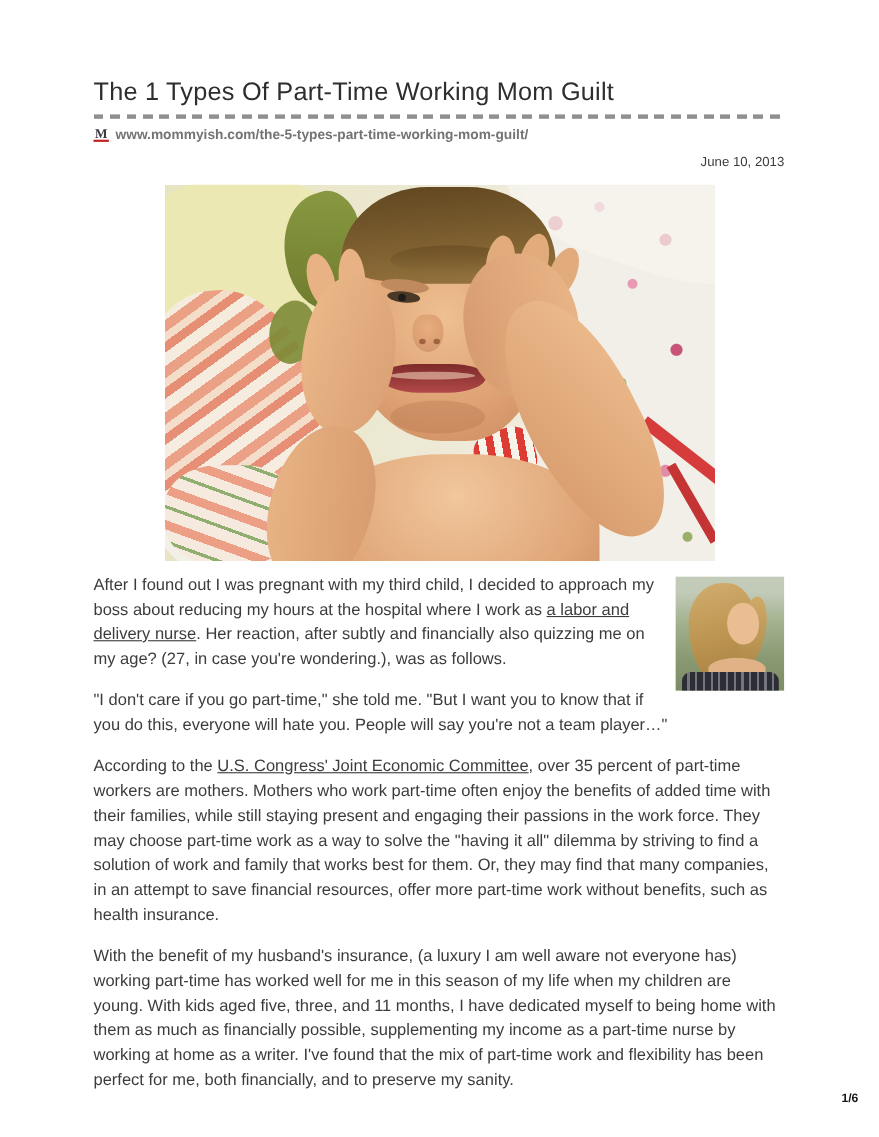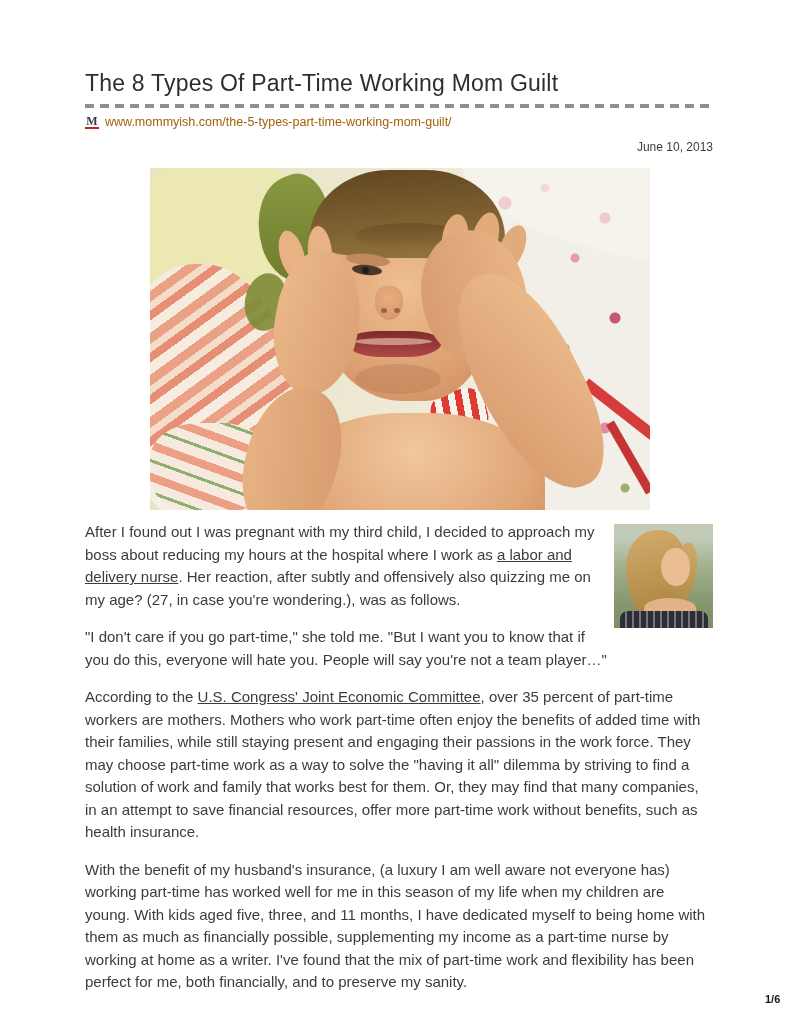--- a/index.html
+++ b/index.html
@@ -15,21 +15,21 @@
   .dashed-rule {
     position:absolute; left:85px; top:104px; width:629px; height:4px;
     background:repeating-linear-gradient(90deg,#8f8f8f 0 9px,transparent 9px 15px);
   }
   .url-row { position:absolute; left:85px; top:114px; height:16px; display:flex; align-items:center; gap:6px; }
   .favicon {
     width:14px; height:14px; display:inline-flex; align-items:flex-start; justify-content:center;
     border-bottom:2px solid #c22323; font-family:"Liberation Serif", serif;
     font-weight:700; font-size:12px; line-height:12px; color:#3a3a44;
   }
-  .url { font-size:12.5px; font-weight:400; color:#a16207; cursor:pointer; }
+  .url { font-size:12.5px; font-weight:700; color:#737373; cursor:pointer; }
   .date { position:absolute; left:85px; top:140px; width:628px; text-align:right; font-size:12px; color:#3d3d3d; }
   .pageno { position:absolute; left:740px; top:993px; width:30px; font-size:11px; font-weight:700; color:#161616;margin-left:25px; }
 
   
   .hero { position:absolute; left:150px; top:168px; width:500px; height:342px; overflow:hidden; }
   .hero div { position:absolute; }
   .h-bg { inset:0; background:linear-gradient(100deg,#e7e4c2 0%,#ebe8cf 35%,#f0ebdd 65%,#f3efe7 100%); }
   .h-yellow { left:-10px; top:-10px; width:190px; height:180px; background:#ebe8b4; border-radius:30% 60% 50% 45%; transform:rotate(-10deg); }
   .h-whiteleft { left:-15px; top:195px; width:140px; height:160px; background:#f3f0e8; border-radius:40% 50% 30% 45%; }
   .h-salmon { left:-20px; top:95px; width:160px; height:230px; border-radius:45% 55% 50% 40%; transform:rotate(-6deg); opacity:.95;
@@ -107,21 +107,21 @@
   .a-face { left:47px; top:24px; width:29px; height:38px; background:#eabd92; border-radius:50% 50% 48% 52%; }
   .a-chest { left:30px; top:74px; width:52px; height:20px; background:#e2b287; border-radius:50% 50% 30% 30%; }
   .a-top { left:6px; top:87px; width:88px; height:17px; border-radius:8px 8px 0 0;
     background:repeating-linear-gradient(90deg,#2d2d35 0 5px,#75757d 5px 7px); }
 </style>
 </head>
 <body>
 
 <div class="page">
 
-  <h1 class="title">The 8 Types Of Part-Time Working Mom Guilt</h1>
+  <h1 class="title">The 1 Types Of Part-Time Working Mom Guilt</h1>
 
   <div class="dashed-rule"></div>
 
   <div class="url-row">
     <span class="favicon">
         <span>M</span>
       </span>
     <span class="url">www.mommyish.com/the-5-types-part-time-working-mom-guilt/</span>
   </div>
 
@@ -170,21 +170,21 @@
 
     <div class="author" title="Author headshot: blonde woman in profile against a green field">
       <div class="a-bg"></div>
       <div class="a-hair"></div>
       <div class="a-hair2"></div>
       <div class="a-face"></div>
       <div class="a-chest"></div>
       <div class="a-top"></div>
     </div>
 
-    <p><span>After I found out I was pregnant with my third child, I decided to approach my boss about reducing my hours at the hospital where I work as </span><a class="lnk">a labor and delivery nurse</a><span>. Her reaction, after subtly and offensively also quizzing me on my age? (27, in case you're wondering.), was as follows.</span></p>
+    <p><span>After I found out I was pregnant with my third child, I decided to approach my boss about reducing my hours at the hospital where I work as </span><a class="lnk">a labor and delivery nurse</a><span>. Her reaction, after subtly and financially also quizzing me on my age? (27, in case you're wondering.), was as follows.</span></p>
 
     <p>"I don't care if you go part-time," she told me. "But I want you to know that if you do this, everyone will hate you. People will say you're not a team player…"</p>
 
     <p><span>According to the </span><a class="lnk">U.S. Congress' Joint Economic Committee</a><span>, over 35 percent of part-time workers are mothers. Mothers who work part-time often enjoy the benefits of added time with their families, while still staying present and engaging their passions in the work force. They may choose part-time work as a way to solve the "having it all" dilemma by striving to find a solution of work and family that works best for them. Or, they may find that many companies, in an attempt to save financial resources, offer more part-time work without benefits, such as health insurance.</span></p>
 
     <p>With the benefit of my husband's insurance, (a luxury I am well aware not everyone has) working part-time has worked well for me in this season of my life when my children are young. With kids aged five, three, and 11 months, I have dedicated myself to being home with them as much as financially possible, supplementing my income as a part-time nurse by working at home as a writer. I've found that the mix of part-time work and flexibility has been perfect for me, both financially, and to preserve my sanity.</p>
 
   </div>
 
   <div class="pageno">1/6</div>

